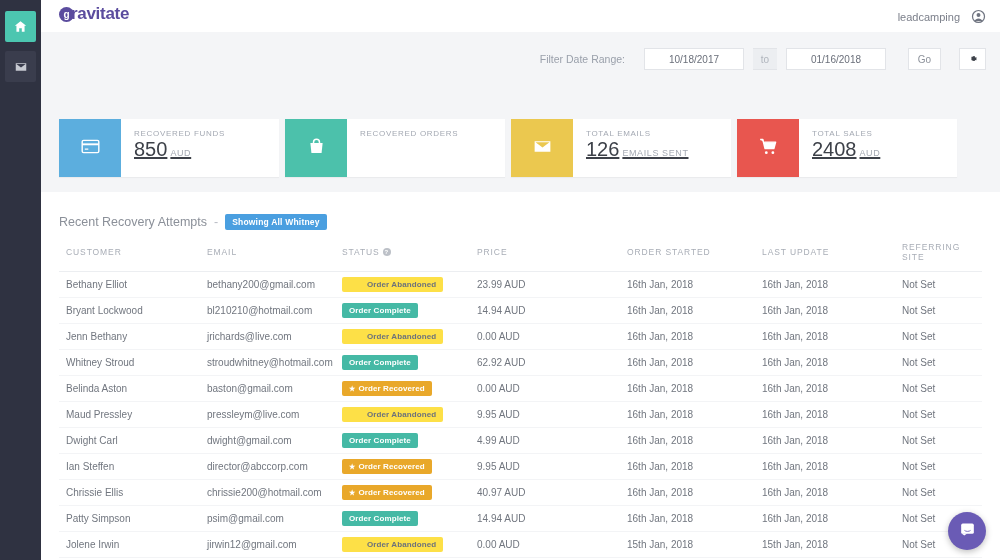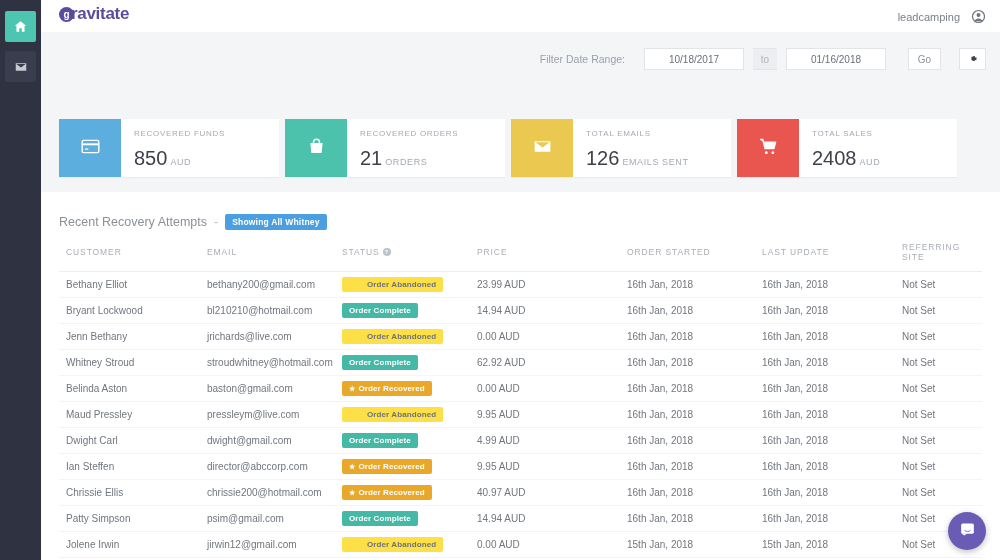--- a/index.html
+++ b/index.html
@@ -101,22 +101,23 @@
   .card-icon {
     width:62px; display:flex; align-items:center; justify-content:center;
     color:#fff;
   }
   .card-body { flex:1; padding:10px 0 0 13px; }
   .card-title {
     font-size:8px; color:#a4a9b3; letter-spacing:0.7px;
     text-transform:uppercase;
   }
   .card-value {
-    margin-top:9px; font-size:20px; color:#3d4149; font-weight:normal;
+    margin-top:0; font-size:20px; color:#3d4149; font-weight:normal;
     line-height:22px;
+    text-decoration:underline;
   }
   .card-unit {
     font-size:9px; color:#a4a9b3; letter-spacing:0.6px;
     text-transform:uppercase; margin-left:3px;
   }
 
   
   #panel {
     position:absolute; left:0; top:160px; width:959px; height:368px;
     background:#fff;
@@ -259,23 +260,20 @@
         <div class="card-icon" style="background:#4cc1ab">
           <span>
             <svg width="21" height="21" viewBox="0 0 24 24" fill="#fff">
               <path d="M5 8h14l-1.2 11.5H6.2z"></path>
               <path d="M8.6 8.5V7a3.4 3.4 0 0 1 6.8 0v1.5" fill="none" stroke="#fff" stroke-width="1.7"></path>
             </svg>
           </span>
         </div>
         <div class="card-body">
           <div class="card-title">Recovered Orders</div>
-          <div class="card-value">
-            <span>21</span><span class="card-unit">Orders</span>
-          </div>
         </div>
       </div>
 
       <div class="card">
         <div class="card-icon" style="background:#ebc84f">
           <span>
             <svg width="21" height="21" viewBox="0 0 24 24" fill="#fff">
               <path d="M3 6h18v12H3z"></path>
               <path d="M4 7.2 12 13l8-5.8z" fill="#ebc84f"></path>
             </svg>

